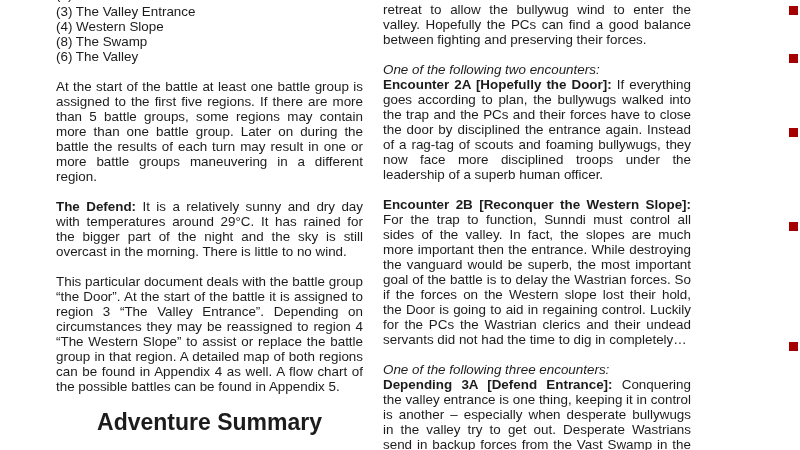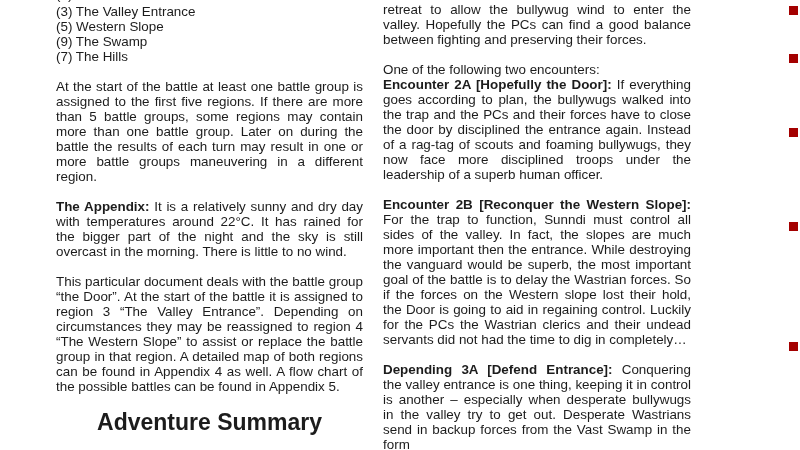--- a/index.html
+++ b/index.html
@@ -14,21 +14,21 @@
   }
   .col {
     position: absolute;
     top: 0;
     font-size: 13.4px;
     line-height: 15px;
   }
   #left-col  { left: 56px;  width: 307px; }
   #right-col { left: 383px; width: 308px; }
   .col p { margin: 0 0 15px 0; text-align: justify; }
-  .col p.tight { margin-bottom: 0; text-align: left; }
+  .col p.tight { margin-bottom: 0; text-align: left; font-style: italic; }
   .clipped-line {
     position: absolute;
     top: -13px;
     left: 0;
     white-space: nowrap;
   }
   ul.region-list {
     list-style: none;
     margin: 4px 0 15px 0;
     padding: 0;
@@ -57,42 +57,43 @@
 </head>
 <body>
 
 <div id="page">
 
   <div class="col" id="left-col">
     <span class="clipped-line">(2)</span>
 
     <ul class="region-list">
       <li>(3) The Valley Entrance</li>
-      <li>(5) Western Slope</li>
-      <li>(9) The Swamp</li>
-      <li>(7) The Hills</li>
+      <li>(4) Western Slope</li>
+      <li>(8) The Swamp</li>
+      <li>(6) The Valley</li>
     </ul>
 
     <p>At the start of the battle at least one battle group is assigned to the first five regions. If there are more than 5 battle groups, some regions may contain more than one battle group. Later on during the battle the results of each turn may result in one or more battle groups maneuvering in a different region.</p>
 
-    <p><b>The Appendix:</b><span> It is a relatively sunny and dry day with temperatures around 22°C. It has rained for the bigger part of the night and the sky is still overcast in the morning. There is little to no wind.</span></p>
+    <p><b>The Defend:</b><span> It is a relatively sunny and dry day with temperatures around 29°C. It has rained for the bigger part of the night and the sky is still overcast in the morning. There is little to no wind.</span></p>
 
     <p>This particular document deals with the battle group “the Door”. At the start of the battle it is assigned to region 3 “The Valley Entrance”. Depending on circumstances they may be reassigned to region 4 “The Western Slope” to assist or replace the battle group in that region. A detailed map of both regions can be found in Appendix 4 as well. A flow chart of the possible battles can be found in Appendix 5.</p>
 
     <h1 class="summary-heading">Adventure Summary</h1>
   </div>
 
   <div class="col" id="right-col">
     <p>retreat to allow the bullywug wind to enter the valley. Hopefully the PCs can find a good balance between fighting and preserving their forces.</p>
 
     <p class="tight">One of the following two encounters:</p>
     <p><b>Encounter 2A [Hopefully the Door]:</b><span> If everything goes according to plan, the bullywugs walked into the trap and the PCs and their forces have to close the door by disciplined the entrance again. Instead of a rag-tag of scouts and foaming bullywugs, they now face more disciplined troops under the leadership of a superb human officer.</span></p>
 
     <p><b>Encounter 2B [Reconquer the Western Slope]:</b><span> For the trap to function, Sunndi must control all sides of the valley. In fact, the slopes are much more important then the entrance. While destroying the vanguard would be superb, the most important goal of the battle is to delay the Wastrian forces. So if the forces on the Western slope lost their hold, the Door is going to aid in regaining control. Luckily for the PCs the Wastrian clerics and their undead servants did not had the time to dig in completely…</span></p>
 
+    <p class="tight">One of the following three encounters:</p>
     <p><b>Depending 3A [Defend Entrance]:</b><span> Conquering the valley entrance is one thing, keeping it in control is another – especially when desperate bullywugs in the valley try to get out. Desperate Wastrians send in backup forces from the Vast Swamp in the form</span></p>
   </div>
 
   <div id="annotation-layer">
       <div class="annotation-marker" style="top: 6px; background: rgb(164, 0, 0);"></div>
       <div class="annotation-marker" style="top: 54px; background: rgb(164, 0, 0);"></div>
       <div class="annotation-marker" style="top: 128px; background: rgb(164, 0, 0);"></div>
       <div class="annotation-marker" style="top: 222px; background: rgb(164, 0, 0);"></div>
       <div class="annotation-marker" style="top: 342px; background: rgb(164, 0, 0);"></div>
     </div>

